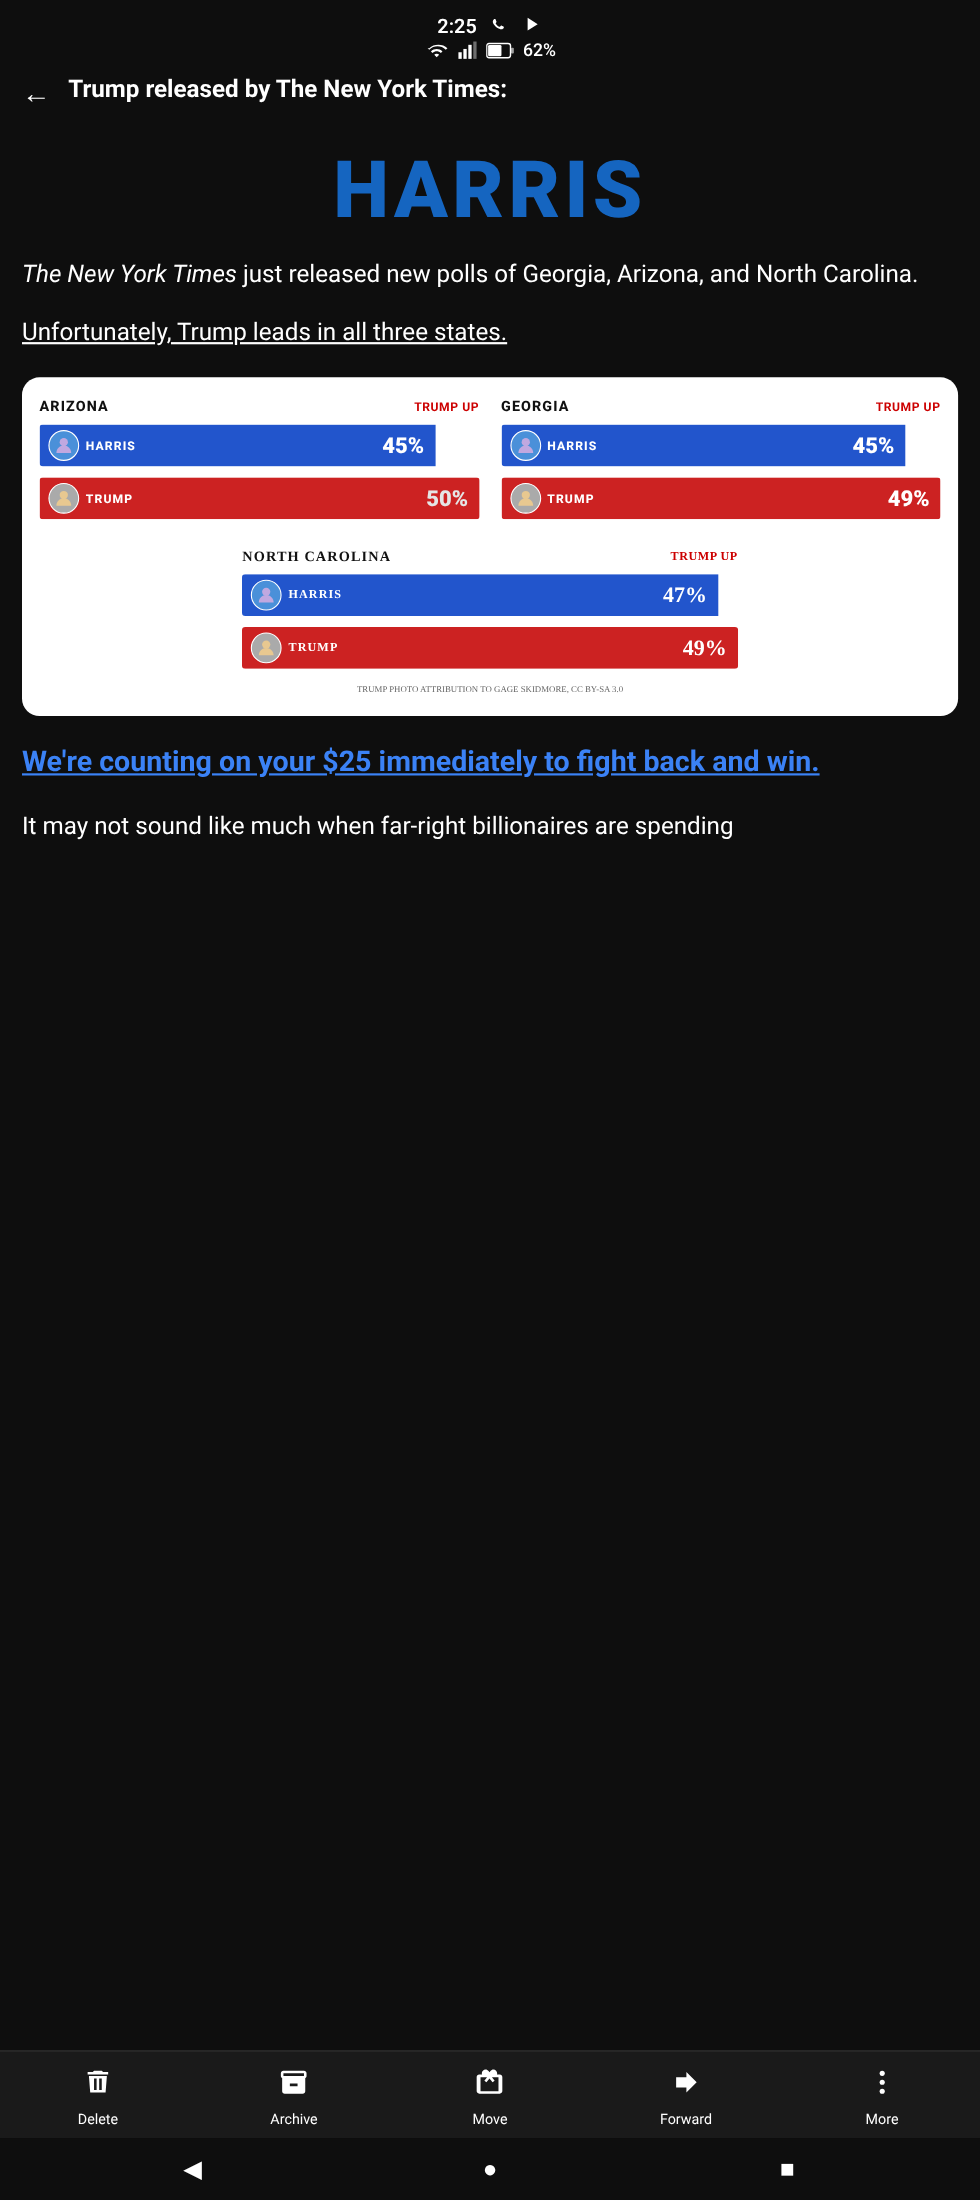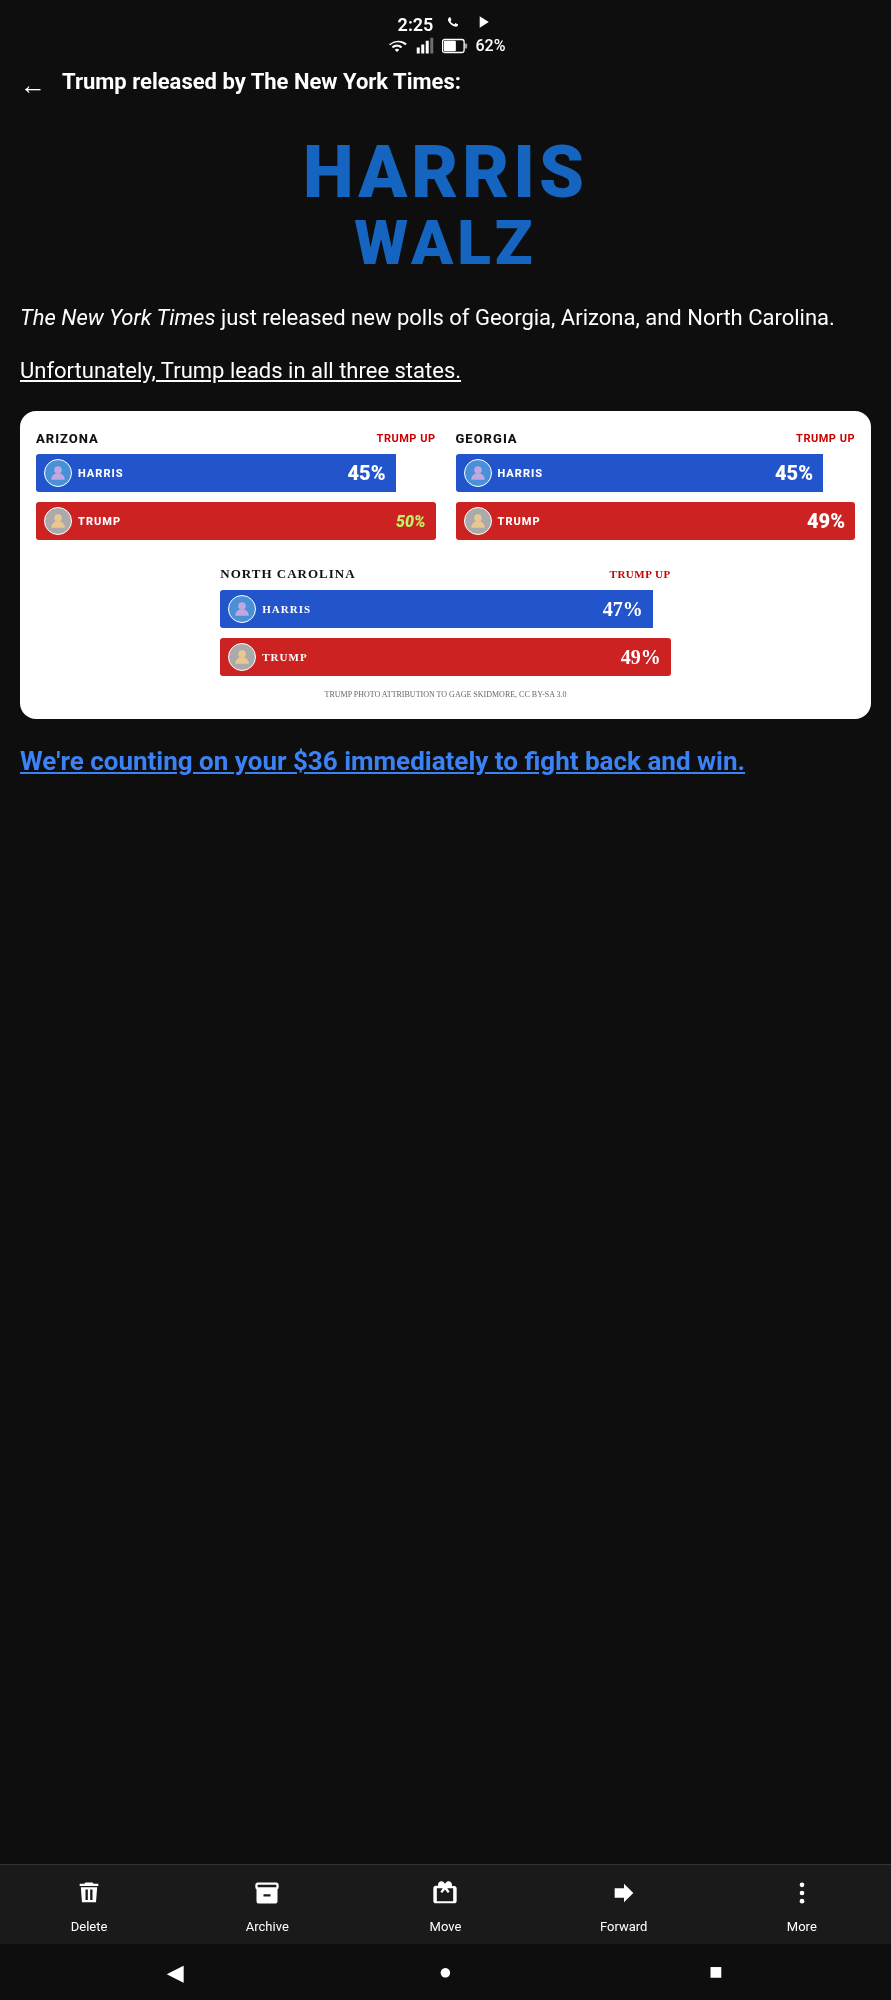--- a/index.html
+++ b/index.html
@@ -297,21 +297,20 @@
 
 <div class="email-header">
   <span class="back-arrow">←</span>
   <h1 class="email-subject">Trump released by The New York Times:</h1>
 </div>
 
 <div class="email-body">
 
   <div class="harris-walz-logo">
     <span class="harris-text">HARRIS</span>
-    <span class="walz-text">WALZ</span>
   </div>
 
   <p class="intro-text">
     <em>The New York Times</em> just released new polls of Georgia, Arizona, and North Carolina.
   </p>
 
   <a class="underline-link">Unfortunately, Trump leads in all three states.</a>
 
   <div class="poll-container">
 
@@ -345,21 +344,21 @@
             <div style="background:#cc2222; width:100%; height:38px; display:flex; align-items:center; padding-left:8px; padding-right:10px; justify-content:space-between;">
               <div style="display:flex; align-items:center; gap:6px;">
                 <div style="width:28px; height:28px; border-radius:50%; background:#aaa; border:1.5px solid #fff; overflow:hidden; display:flex; align-items:center; justify-content:center;">
                   <svg width="18" height="18" viewBox="0 0 24 24" fill="#e8c890">
                       <circle cx="12" cy="8" r="5"></circle>
                       <path d="M3 21c0-5 4-9 9-9s9 4 9 9"></path>
                     </svg>
                 </div>
                 <span style="font-size:11px; font-weight:800; color:#fff; letter-spacing:1px;">TRUMP</span>
               </div>
-              <span style="font-size:16px; font-weight:900; color:#bef264;font-style:italic;">50%</span>
+              <span style="font-size:20px; font-weight:900; color:#e5e5e5;">50%</span>
             </div>
           </div>
         </div>
       </div>
 
       <div class="poll-state">
         <div class="state-header">
           <span class="state-name">GEORGIA</span>
           <span class="trump-up-label">TRUMP UP</span>
         </div>
@@ -439,22 +438,23 @@
               <span style="font-size:20px; font-weight:900; color:#fff;">49%</span>
             </div>
           </div>
         </div>
       </div>
       <p class="poll-caption">TRUMP PHOTO ATTRIBUTION TO GAGE SKIDMORE, CC BY-SA 3.0</p>
     </div>
 
   </div>
 
-  <a class="cta-link">We're counting on your $36 immediately to fight back and win.</a>
-
+  <a class="cta-link">We're counting on your $25 immediately to fight back and win.</a>
+
+  <p class="body-text">It may not sound like much when far-right billionaires are spending</p>
 
   <div style="height: 160px;"></div>
 
 </div>
 
 <div class="bottom-toolbar">
 
   <div class="toolbar-item">
     <span class="toolbar-icon">
       <svg width="28" height="28" viewBox="0 0 24 24" fill="white">

